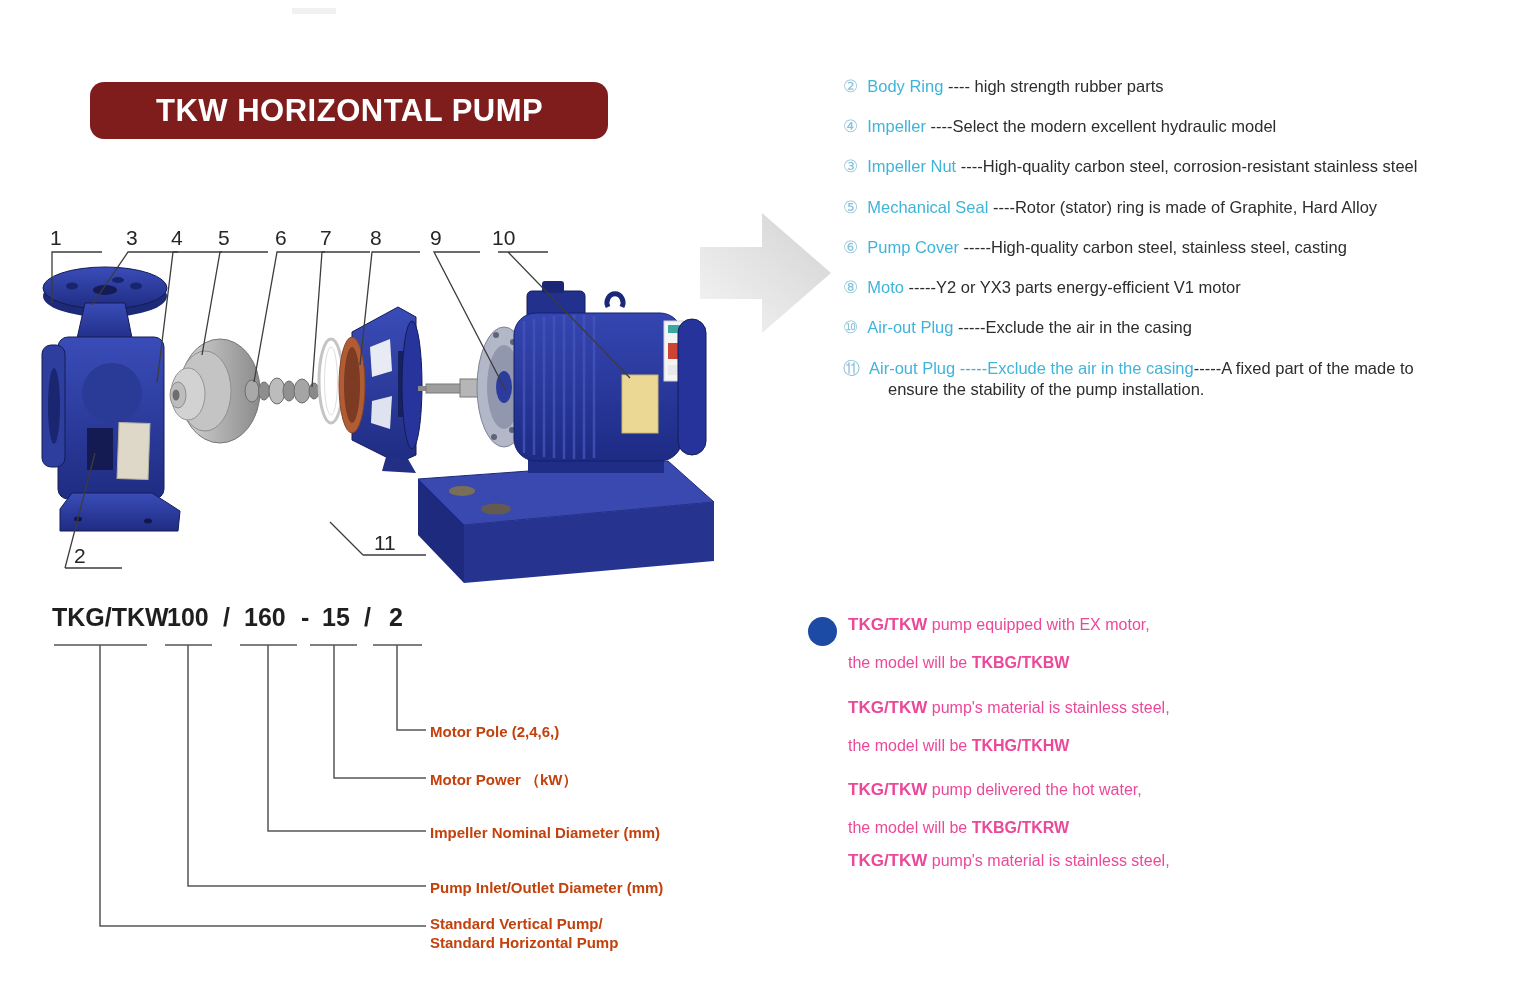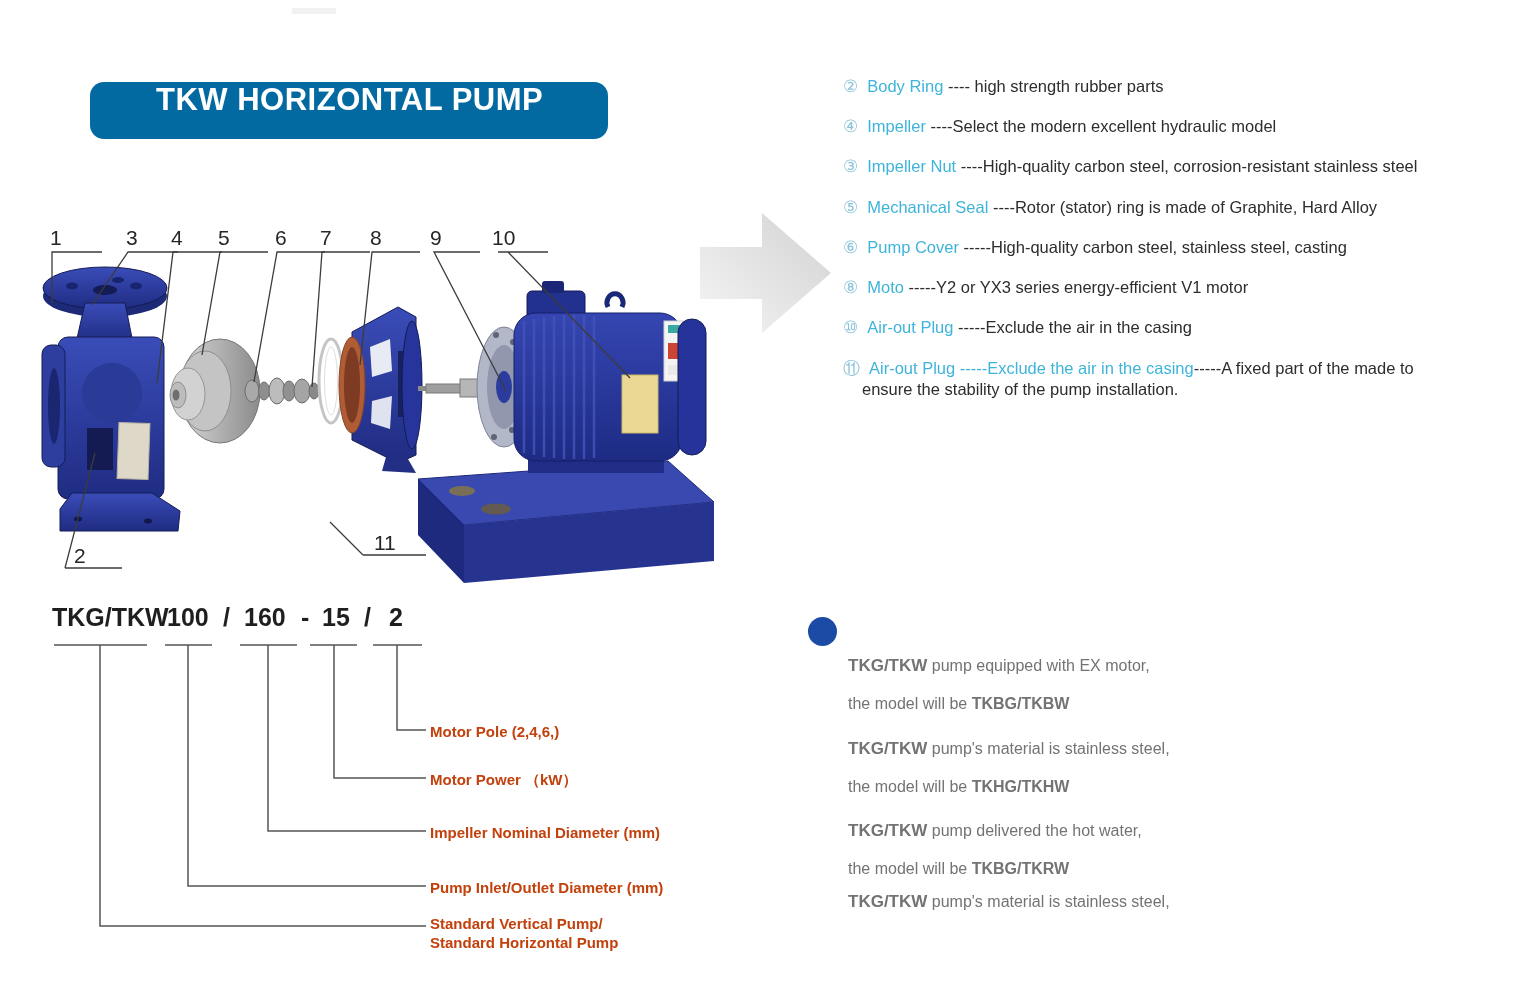--- a/index.html
+++ b/index.html
@@ -1,46 +1,46 @@
 <!DOCTYPE html>
 <html><head>
 <meta charset="utf-8">
 <style>
   html,body { margin:0; padding:0; background:#ffffff; font-family:"Liberation Sans",sans-serif; }
   .page { position:relative; width:1513px; height:1000px; background:#fff; overflow:hidden; }
 
   
   .banner { position:absolute; left:90px; top:82px; width:518px; height:57px;
-            background:#0369a1; border-radius:14px; display:flex; 
+            background:#7f1d1d; border-radius:14px; display:flex; align-items:center;
             padding-left:66px; box-sizing:border-box; }
   .banner-text { color:#ffffff; font-size:31px; font-weight:700; letter-spacing:.5px; }
 
   .artifact { position:absolute; left:292px; top:8px; width:44px; height:6px; background:#f1f1f1; }
 
   
   .diagram { position:absolute; left:30px; top:195px; }
   .callout-num { font-size:21px; fill:#262626; font-family:"Liberation Sans",sans-serif; }
   .leader { stroke:#3c3c3c; stroke-width:1.3; fill:none; }
 
   
   .parts-list { position:absolute; left:843px; top:66px; width:670px; }
   .part-item { line-height:40.2px; height:40.2px; font-size:16.5px; color:#2d2d2d; white-space:nowrap; }
   .part-item .badge { color:#8cc3d9; font-size:17px; margin-right:9px; }
   .part-item .pname, .part-item .pcyan { color:#3fb4da; }
   .part-item.multi { height:auto; line-height:21px; padding-top:11px; }
-  .part-item.multi .line2 { margin-left:19px; }
+  .part-item.multi .line2 { margin-left:45px; }
 
   
   .model-seg { position:absolute; top:603px; font-size:25px; font-weight:700; color:#1f1f1f; }
   .decode-lines { position:absolute; left:40px; top:638px; }
   .decode-label { position:absolute; left:430px; font-size:15px; font-weight:700; color:#c2410c; line-height:19px; white-space:nowrap; }
 
   
   .bullet { position:absolute; left:808px; top:617px; width:29px; height:29px; border-radius:50%; background:#1c4ba5; }
-  .note { position:absolute; left:848px; font-size:16px; color:#737373; white-space:nowrap;margin-top:41px; }
+  .note { position:absolute; left:848px; font-size:16px; color:#ec4899; white-space:nowrap; }
   .note .brand { font-size:17px; font-weight:600; }
   .note .model { font-weight:700; }
   .note .model-big { font-weight:700; font-size:20px; }
   .note .nl1 { margin-bottom:19px; }
   .note.tight .nl1 { margin-bottom:8px; }
 </style>
 </head>
 <body>
 
 <div class="page">
@@ -195,21 +195,21 @@
       <text class="callout-num" x="344" y="355">11</text>
     </g>
   </svg>
 
   <div class="parts-list">
     <div class="part-item"><span class="badge">②</span><span class="pname">Body Ring</span><span class="prest"> ---- high strength rubber parts</span></div>
     <div class="part-item"><span class="badge">④</span><span class="pname">Impeller</span><span class="prest"> ----Select the modern excellent hydraulic model</span></div>
     <div class="part-item"><span class="badge">③</span><span class="pname">Impeller Nut</span><span class="prest"> ----High-quality carbon steel, corrosion-resistant stainless steel</span></div>
     <div class="part-item"><span class="badge">⑤</span><span class="pname">Mechanical Seal</span><span class="prest"> ----Rotor (stator) ring is made of Graphite, Hard Alloy</span></div>
     <div class="part-item"><span class="badge">⑥</span><span class="pname">Pump Cover</span><span class="prest"> -----High-quality carbon steel, stainless steel, casting</span></div>
-    <div class="part-item"><span class="badge">⑧</span><span class="pname">Moto</span><span class="prest"> -----Y2 or YX3 series energy-efficient V1 motor</span></div>
+    <div class="part-item"><span class="badge">⑧</span><span class="pname">Moto</span><span class="prest"> -----Y2 or YX3 parts energy-efficient V1 motor</span></div>
     <div class="part-item"><span class="badge">⑩</span><span class="pname">Air-out Plug</span><span class="prest"> -----Exclude the air in the casing</span></div>
     <div class="part-item multi">
       <div><span class="badge">⑪</span><span class="pname">Air-out Plug</span><span class="pcyan"> -----Exclude the air in the casing</span><span class="prest">-----A fixed part of the made to</span></div>
       <div class="line2 prest">ensure the stability of the pump installation.</div>
     </div>
   </div>
 
   <span class="model-seg" style="left:52px;">TKG/TKW</span>
   <span class="model-seg" style="left:167px;">100</span>
   <span class="model-seg" style="left:223px;">/</span>

